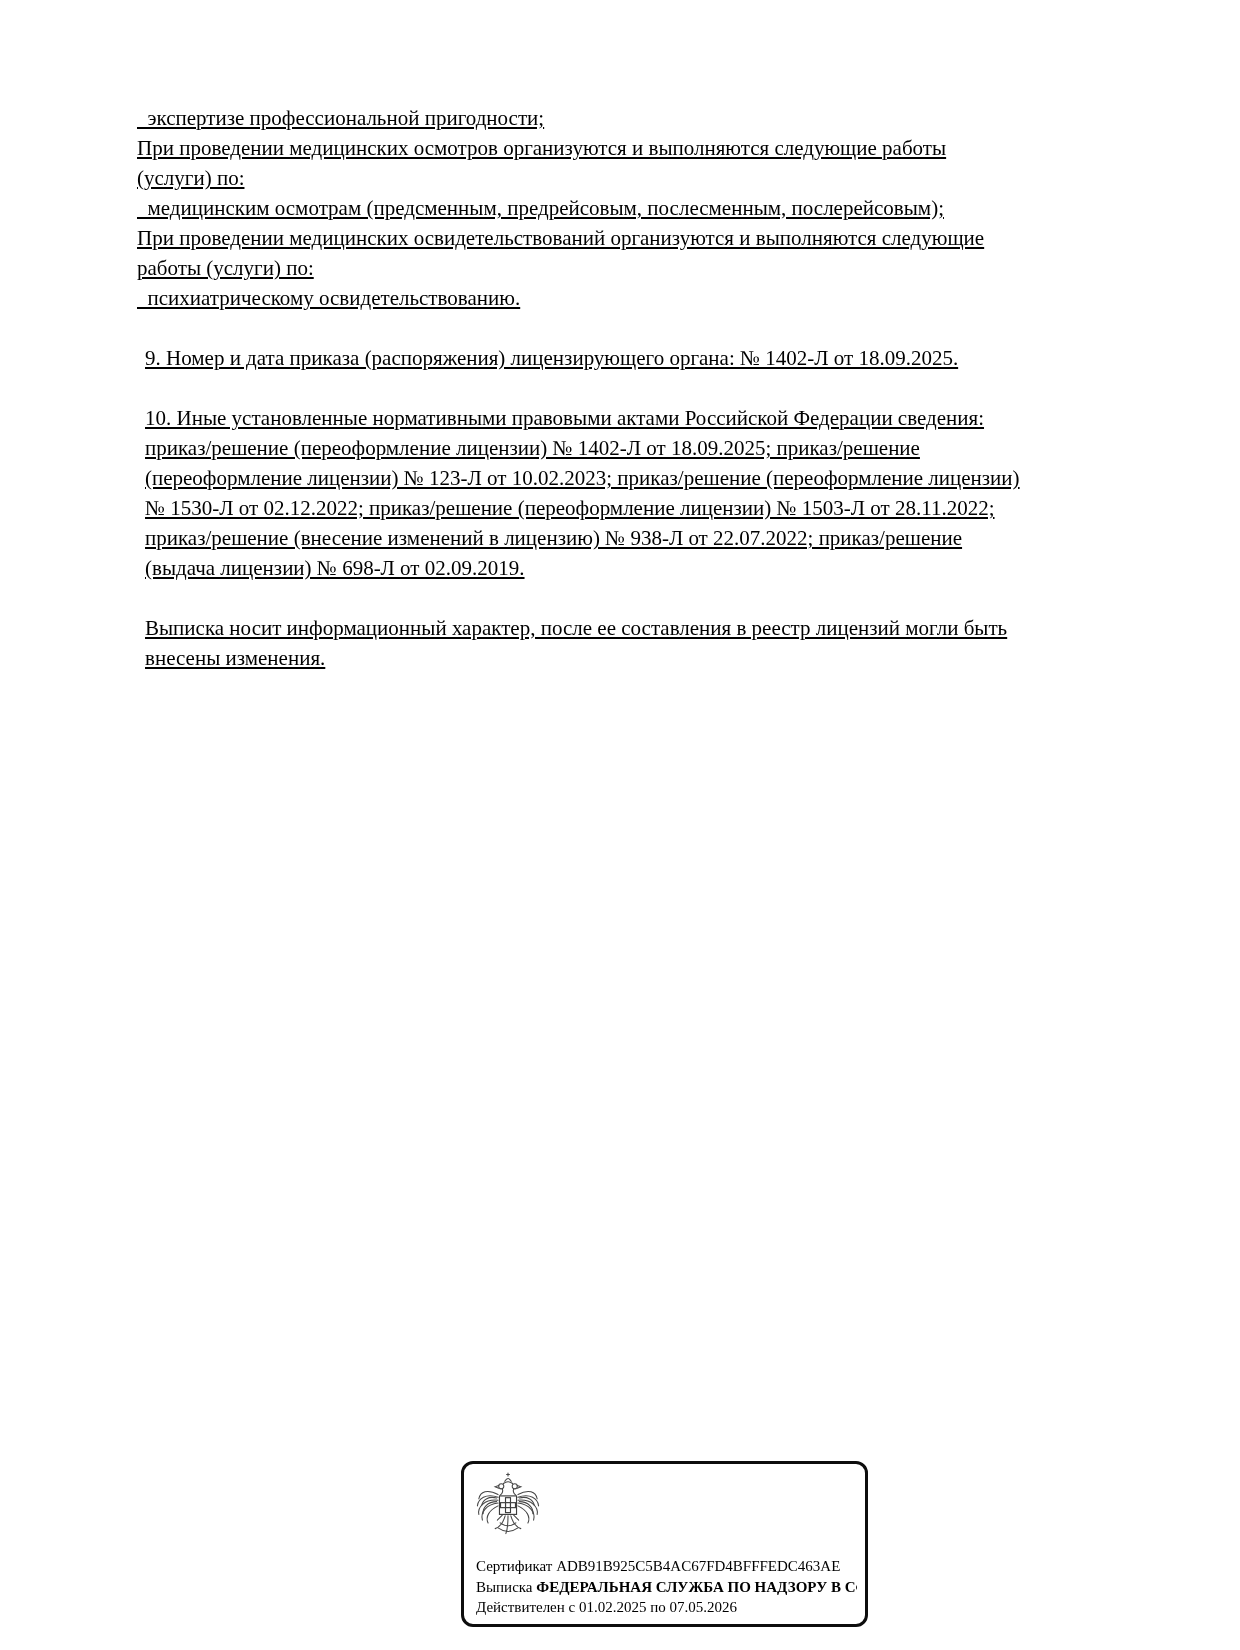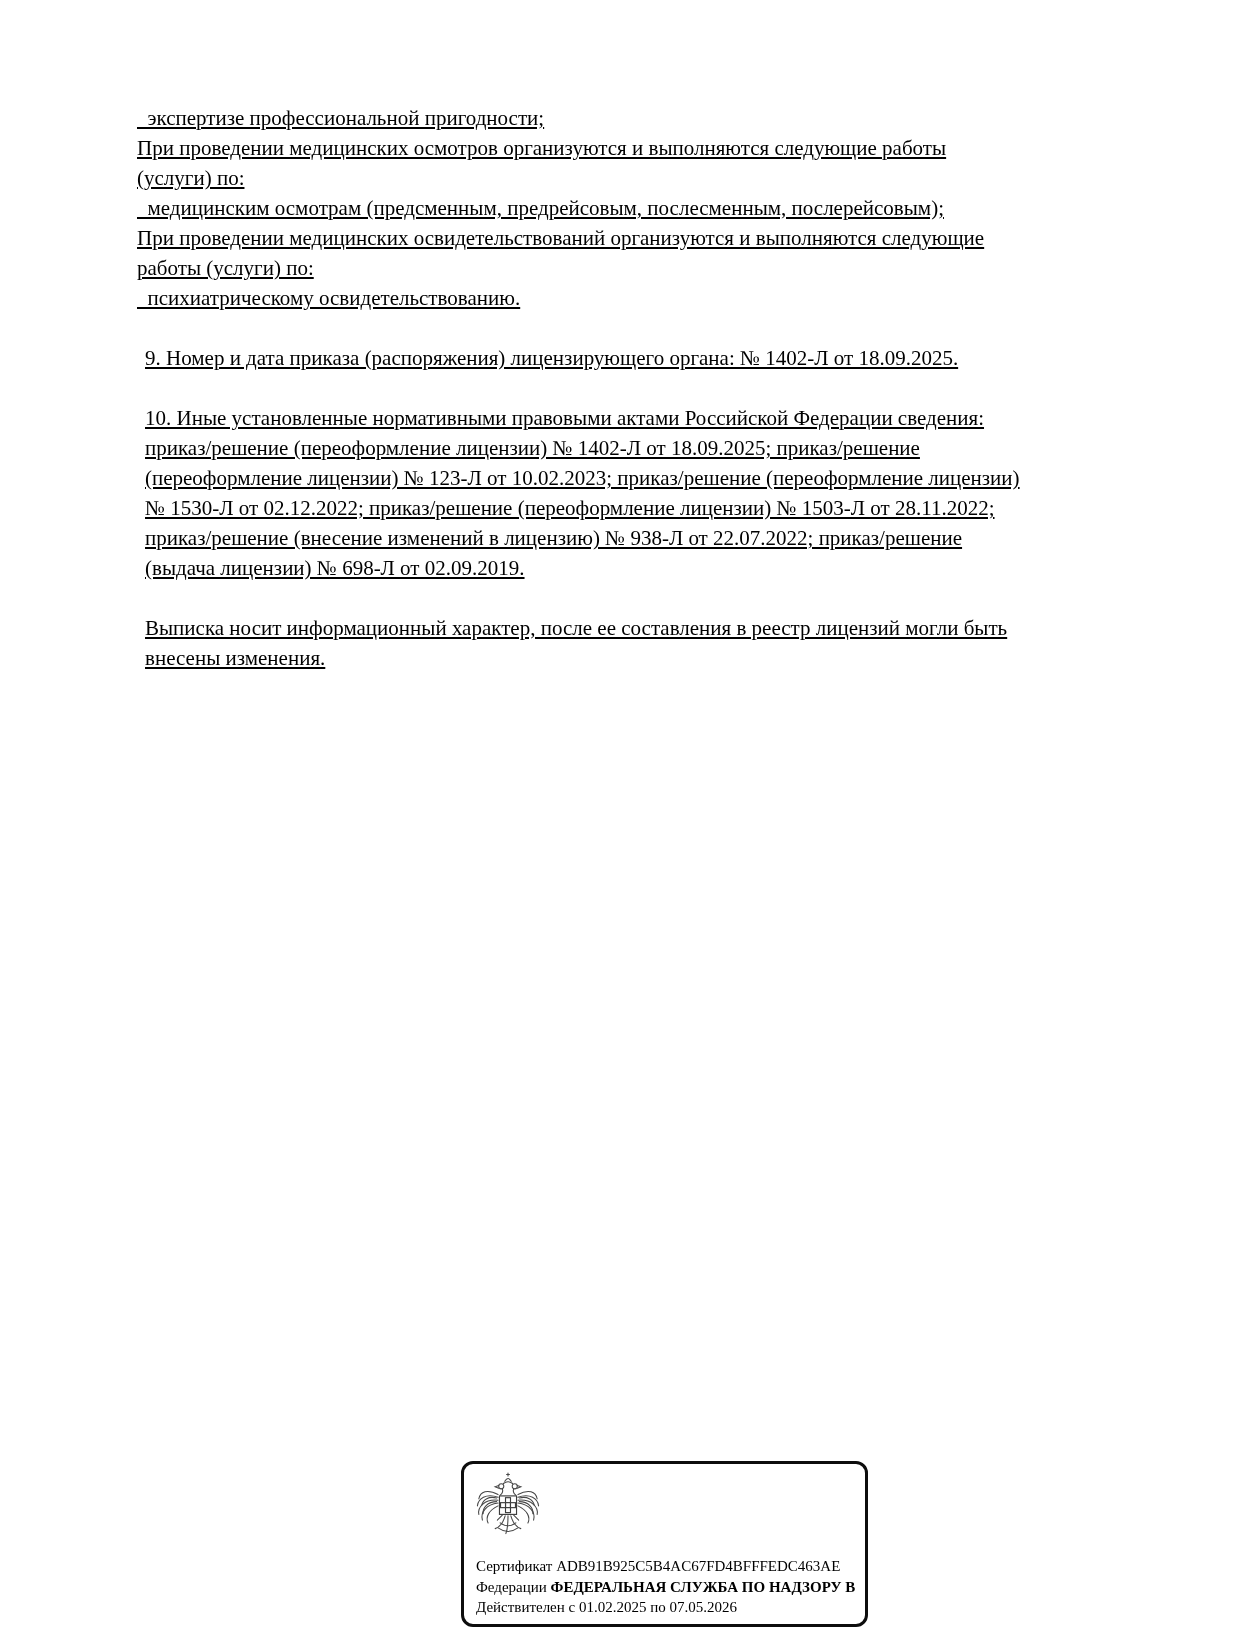--- a/index.html
+++ b/index.html
@@ -117,18 +117,18 @@
         </g>
       </g>
     </svg>
   </div>
   <div class="stamp-details">
     <div class="detail-line">
       <span>Сертификат</span>
       <span>ADB91B925C5B4AC67FD4BFFFEDC463AE</span>
     </div>
     <div class="detail-line owner-line">
-      <span>Федерации</span>
+      <span>Выписка</span>
       <span class="owner-value">ФЕДЕРАЛЬНАЯ СЛУЖБА ПО НАДЗОРУ В СФЕРЕ ЗДРАВООХРАНЕНИЯ</span>
     </div>
     <div class="detail-line">Действителен с 01.02.2025 по 07.05.2026</div>
   </div>
 </div>
 
 </body></html>

